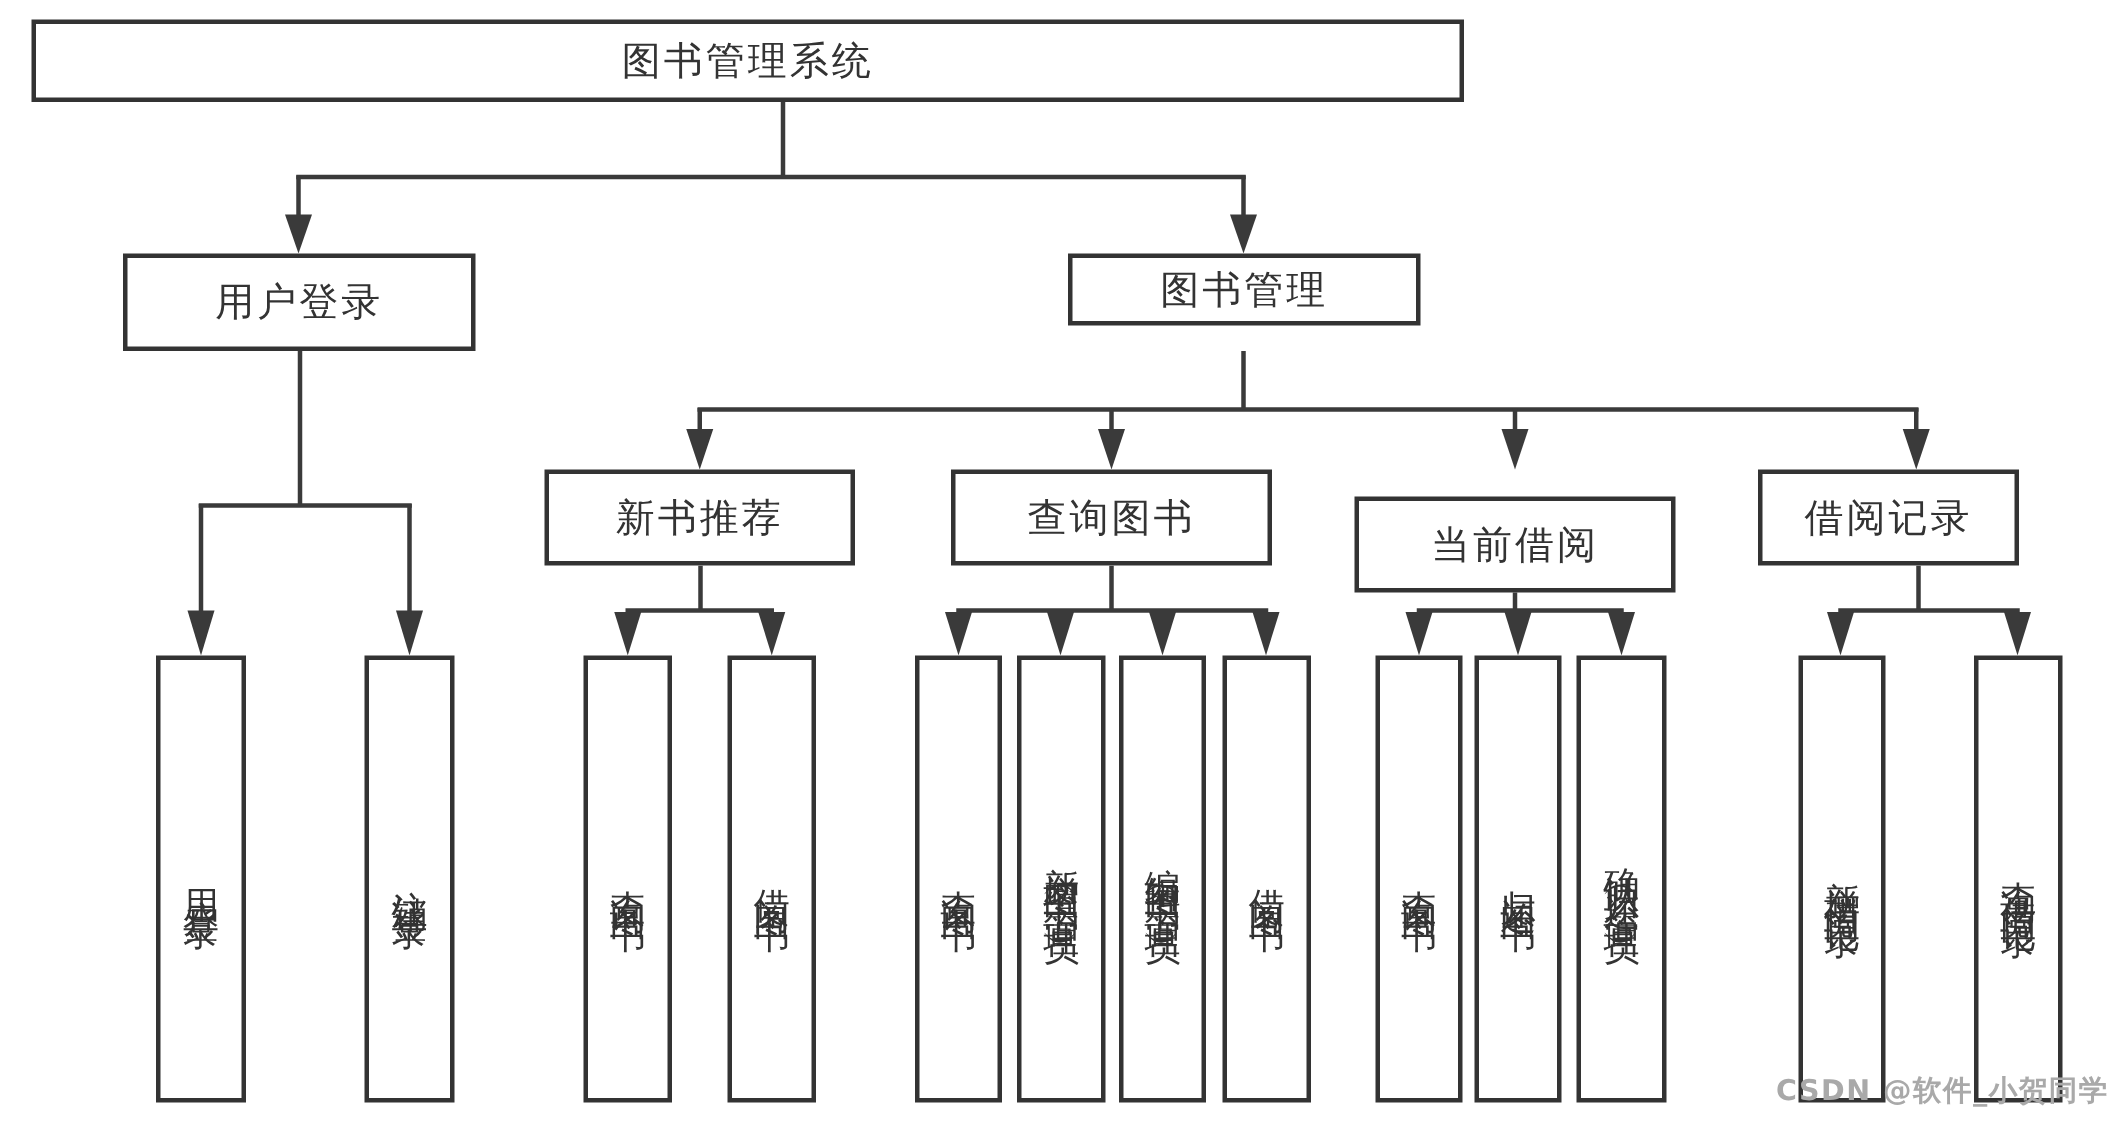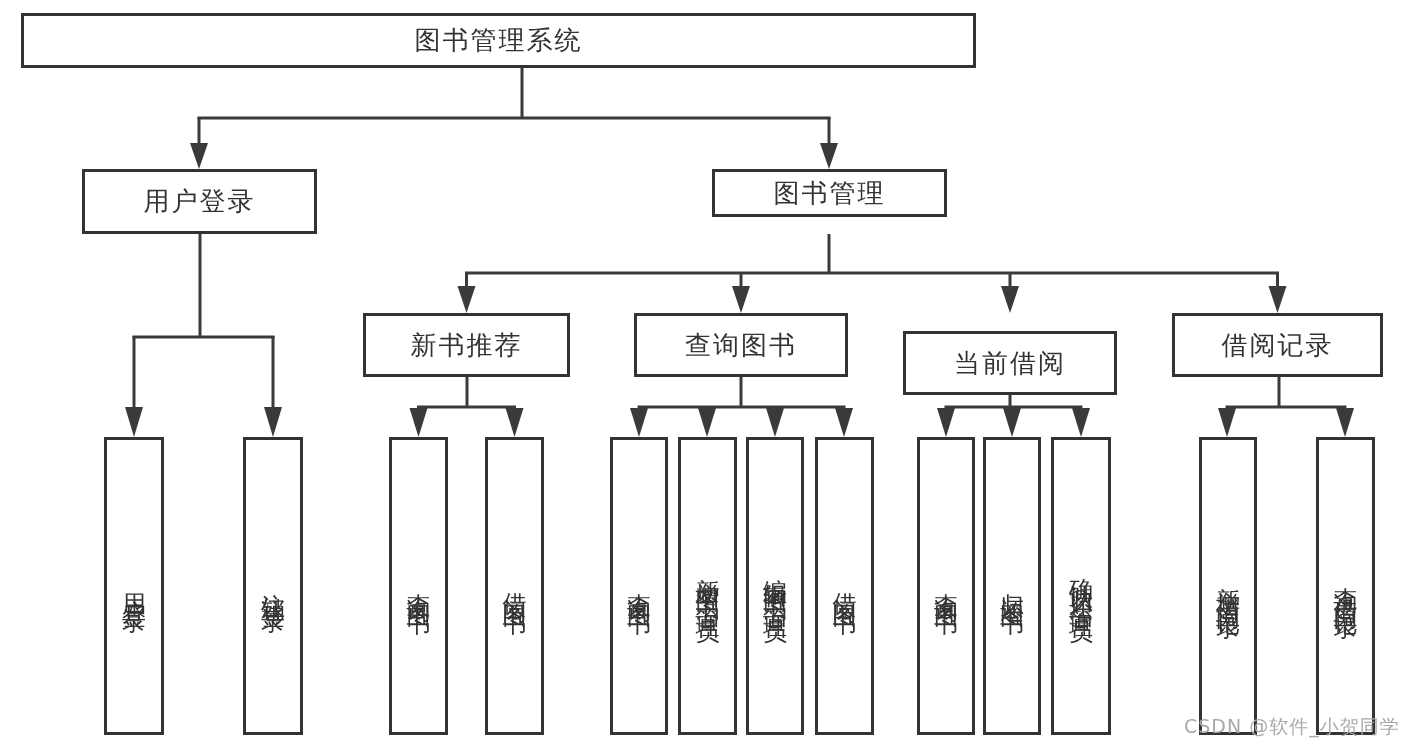--- a/index.html
+++ b/index.html
@@ -52,20 +52,21 @@
   }
   #watermark {
     position: absolute;
     left: 1184px;
     top: 714px;
     font-size: 19px;
     color: #a9a9a9;
     letter-spacing: 1px;
     white-space: nowrap;
     z-index: 3;
+    font-weight: bold;
   }
   .cline { stroke: #3a3a3a; stroke-width: 3; fill: none; }
   .chead { fill: #3a3a3a; stroke: none; }
 </style>
 </head>
 <body>
 
 <div id="canvas">
 
   <svg id="connectors" viewBox="0 0 1405 747" xmlns="http://www.w3.org/2000/svg">
@@ -132,21 +133,21 @@
 
   <div class="node hlabel" style="left:363px; top:313px; width:207px; height:64px;text-align:right;">
     <span>新书推荐</span>
   </div>
   <div class="node hlabel" style="left:634px; top:313px; width:214px; height:64px;">
     <span>查询图书</span>
   </div>
   <div class="node hlabel" style="left:903px; top:331px; width:214px; height:64px;">
     <span>当前借阅</span>
   </div>
-  <div class="node hlabel" style="left:1172px; top:313px; width:211px; height:64px;">
+  <div class="node hlabel" style="left:1172px; top:313px; width:174px; height:64px;">
     <span>借阅记录</span>
   </div>
 
   <div class="node vlabel" style="left:104px; top:437px; width:60px; height:298px;">
     <span class="vtext">用户登录</span>
   </div>
   <div class="node vlabel" style="left:243px; top:437px; width:60px; height:298px;">
     <span class="vtext">注销登录</span>
   </div>
 

